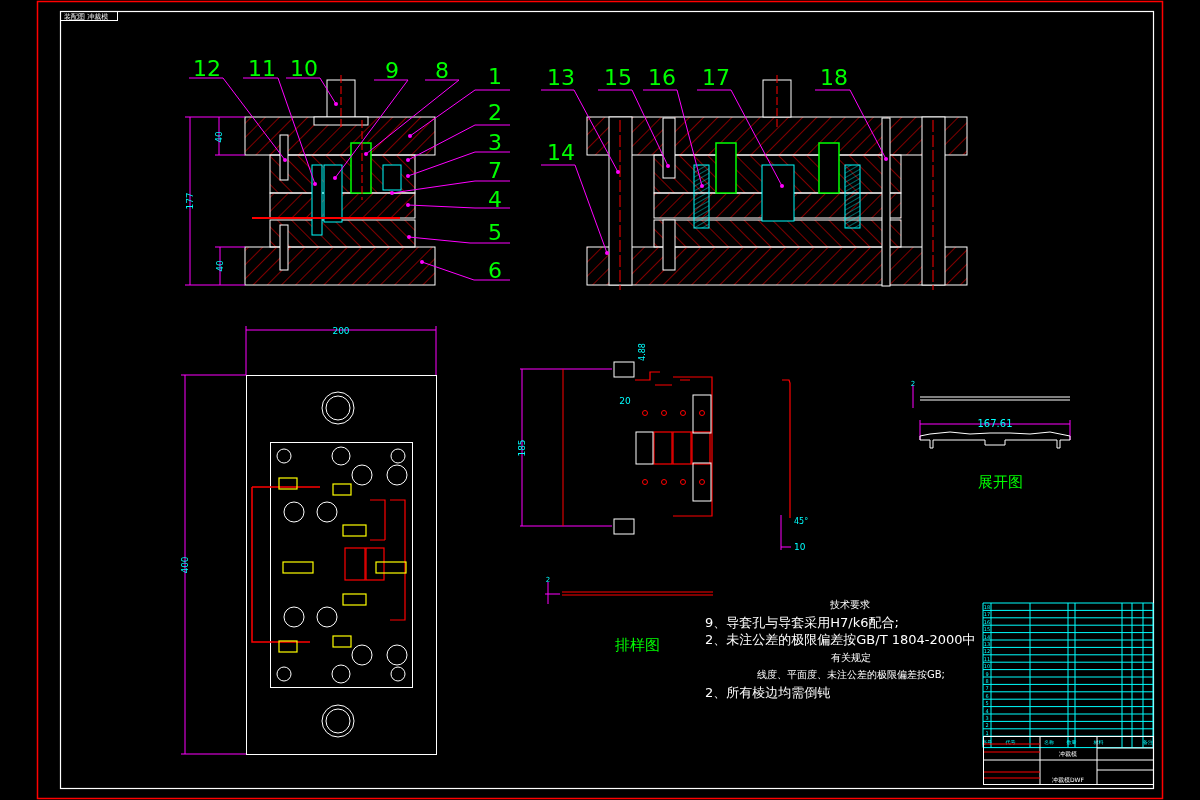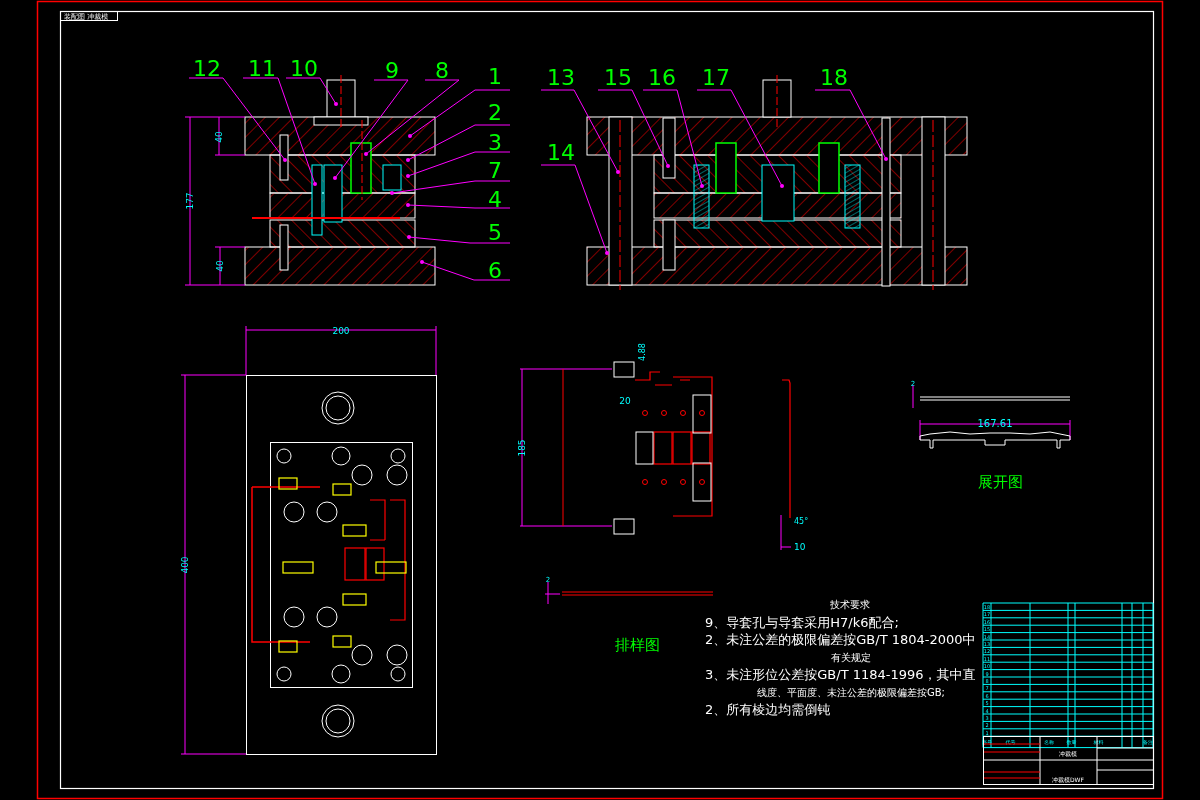--- a/index.html
+++ b/index.html
@@ -361,16 +361,15 @@
     <text x="1068" y="756" fill="#fff" font-size="6" class="lbl" text-anchor="middle">冲裁模</text>
     <text x="1068" y="782" fill="#fff" font-size="6" class="lbl" text-anchor="middle">冲裁模DWF</text>
   </g>
 </svg>
 
 <div class="tech">
   <div class="title">技术要求</div>
   <div>9、导套孔与导套采用H7/k6配合;</div>
   <div>2、未注公差的极限偏差按GB/T 1804-2000中</div>
   <div class="indent">有关规定</div>
-  <div>3、未注形位公差按GB/T 1184-1996，其中直</div>
   <div class="indent">线度、平面度、未注公差的极限偏差按GB;</div>
   <div>2、所有棱边均需倒钝</div>
 </div>
 
 </body></html>

